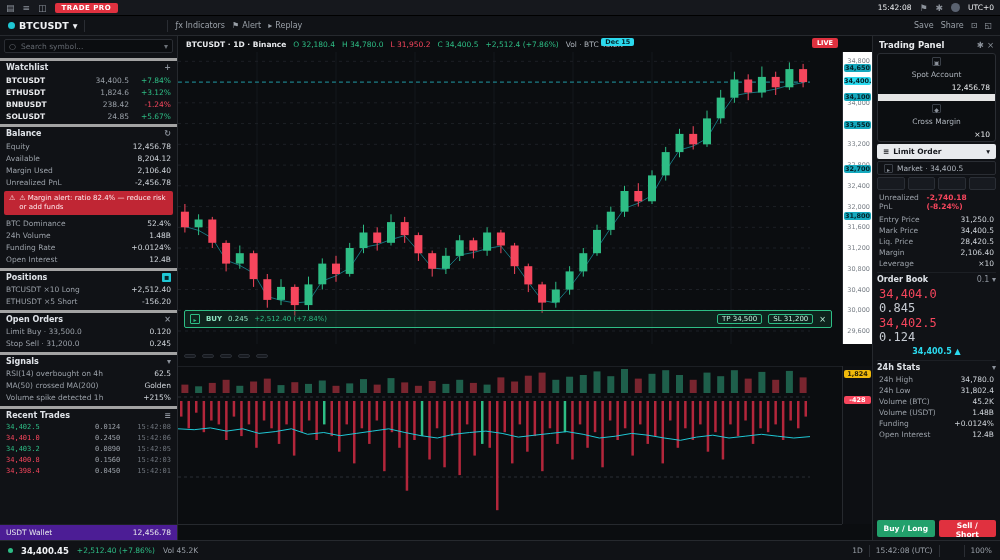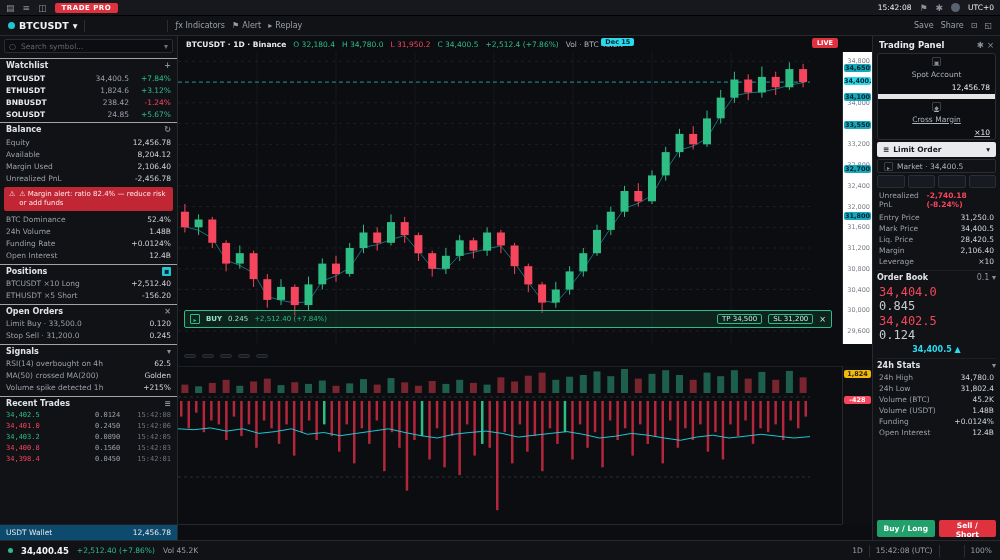--- a/index.html
+++ b/index.html
@@ -34,37 +34,37 @@
 
   
   .sidebar-left{width:178px;background:#101216;border-right:1px solid #26292e;display:flex;flex-direction:column;overflow:hidden;}
   .search-row{margin:3px 4px;height:14px;border:1px solid #2a2d33;background:#0b0d10;border-radius:2px;
               display:flex;align-items:center;gap:3px;padding:0 4px;}
   .search-row .ic{color:#6b7077;font-size:8px;}
   .search-input{flex:1;background:transparent;border:none;outline:none;color:#9aa0a8;font-size:7.5px;
                 font-family:"DejaVu Sans",sans-serif;min-width:0;}
   .search-input::placeholder{color:#62676e;}
   .sec-head{display:flex;align-items:center;justify-content:space-between;padding:2px 6px;margin-top:2px;
-            color:#dfe3e8;font-weight:bold;font-size:8px;border-top:1px solid #a3a3a3;}
+            color:#dfe3e8;font-weight:bold;font-size:8px;border-top:3px solid #a3a3a3;}
   .sec-head .ic{color:#8b919a;cursor:pointer;}
   .sec-head .ic.blue{background:#1fc7d4;color:#06262b;width:9px;height:9px;text-align:center;line-height:9px;border-radius:1px;}
   .s-row{display:flex;align-items:center;padding:1.5px 6px;gap:4px;cursor:pointer;}
   .s-row .sym{font-weight:bold;color:#e8eaed;font-size:7.5px;flex:1;}
   .s-row .price{color:#9aa0a8;font-size:7.5px;}
   .s-row .chg{width:38px;text-align:right;font-size:7.5px;}
   .kv{display:flex;justify-content:space-between;padding:1.5px 6px;font-size:7.5px;color:#9aa0a8;cursor:pointer;}
   .kv .v{color:#cfd4da;}
   .alert-banner{margin:3px 4px;background:#c02634;color:#ffe9ec;font-size:7px;line-height:1.25;
                 padding:3px 5px;border-radius:2px;display:flex;gap:4px;align-items:flex-start;cursor:pointer;}
   .t-row{display:flex;padding:1.5px 6px;font-size:7px;font-family:"DejaVu Sans Mono",monospace;cursor:pointer;}
   .t-row .p{flex:1;}
   .t-row .q{width:36px;color:#9aa0a8;}
   .t-row .t{width:40px;text-align:right;color:#6f757d;}
   .sb-footer{margin-top:auto;border-top:1px solid #1c1f24;padding:3px 6px;color:#e8eaed;font-size:7.5px;
-             background:#0c4a6e;display:flex;justify-content:space-between;}
+             background:#4c1d95;display:flex;justify-content:space-between;}
 
   .up{color:#2ebd85;}
   .down{color:#f6465d;}
 
   
   .chart-area{flex:1;position:relative;background:#0b0d10;overflow:hidden;}
   .legend{position:absolute;top:0;left:0;right:30px;height:16px;display:flex;align-items:center;gap:7px;
           padding:0 8px;font-size:7.5px;color:#aeb4bc;}
   .legend .title{color:#e8eaed;font-weight:bold;}
   .live-badge{position:absolute;right:34px;top:2px;background:#e0313f;color:#fff;font-size:6.5px;font-weight:bold;
@@ -113,21 +113,21 @@
   .time-badge{position:absolute;left:61%;top:2px;background:#2bd9ee;color:#04232a;font-weight:bold;
               font-size:6.5px;border-radius:2px;padding:0 4px;cursor:pointer;}
 
   
   .sidebar-right{width:128px;background:#101216;border-left:1px solid #26292e;display:flex;flex-direction:column;
                  overflow:hidden;padding:3px 4px;gap:2px;}
   .rp-head{display:flex;align-items:center;justify-content:space-between;color:#e8eaed;font-weight:bold;font-size:8.5px;padding:1px 2px;}
   .rp-head .ic{color:#8b919a;cursor:pointer;font-weight:normal;}
   .acct{border:1px solid #2a2d33;border-radius:3px;background:#0c0e11;}
   .acct .row{display:flex;align-items:center;gap:4px;padding:2.5px 5px;font-size:7.5px;color:#aeb4bc;cursor:pointer;flex-direction:column;}
-  .acct .row+.row{border-top:5px solid #e5e5e5;text-decoration:underline;}
+  .acct .row+.row{border-top:7px solid #e5e5e5;}
   .acct .v{margin-left:auto;color:#e8eaed;}
   .sqic{width:9px;height:9px;border:1px solid #3a3f47;border-radius:1px;color:#8b919a;font-size:6px;
         text-align:center;line-height:9px;}
   .otype-sel{background:#e8eaed;color:#15171c;font-weight:bold;border-radius:2px;height:15px;display:flex;
              align-items:center;gap:4px;padding:0 6px;font-size:7.5px;cursor:pointer;}
   .otype-sel .cv{margin-left:auto;}
   .otype-alt{height:14px;display:flex;align-items:center;gap:4px;padding:0 6px;color:#aeb4bc;font-size:7.5px;
              border:1px solid #2a2d33;border-radius:2px;cursor:pointer;}
   .quick{display:flex;gap:3px;}
   .quick button{flex:1;background:#171a20;border:1px solid #2a2e35;color:#9aa0a8;font-size:6.5px;height:13px;

